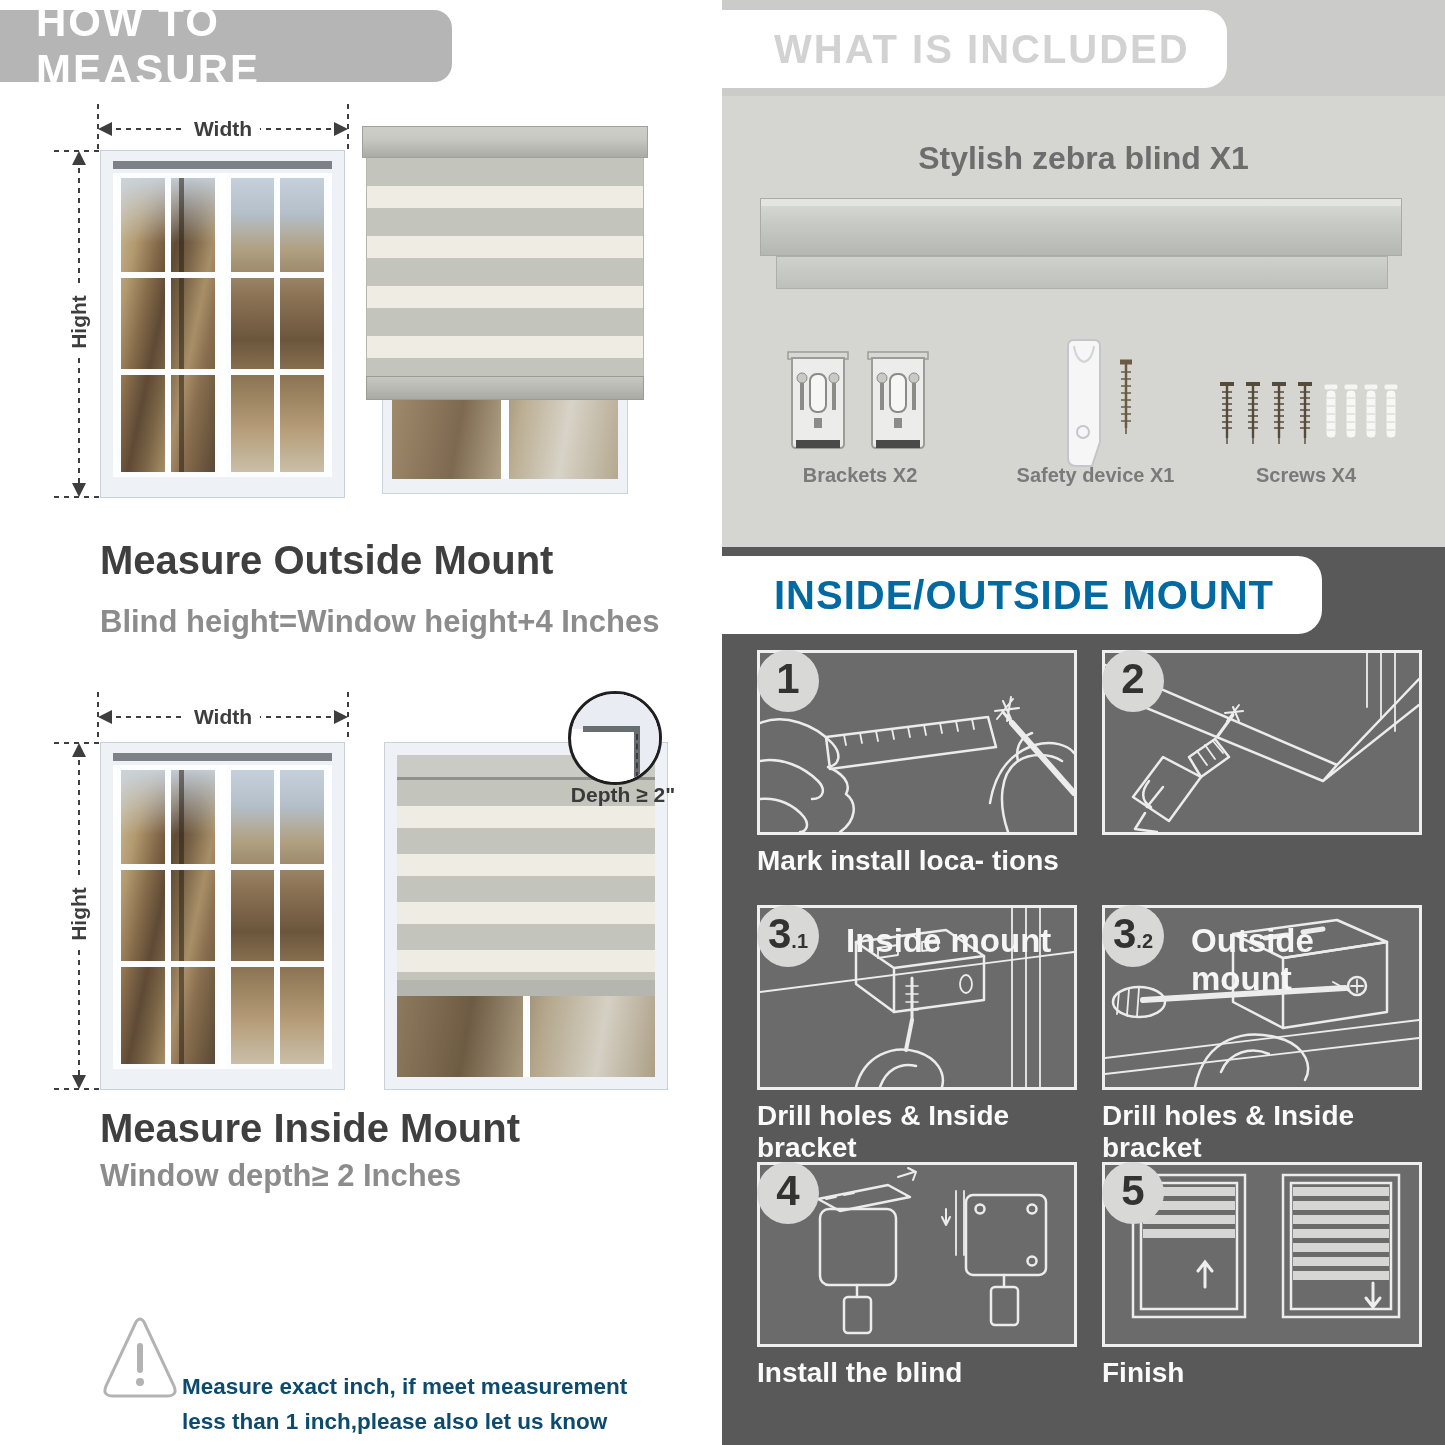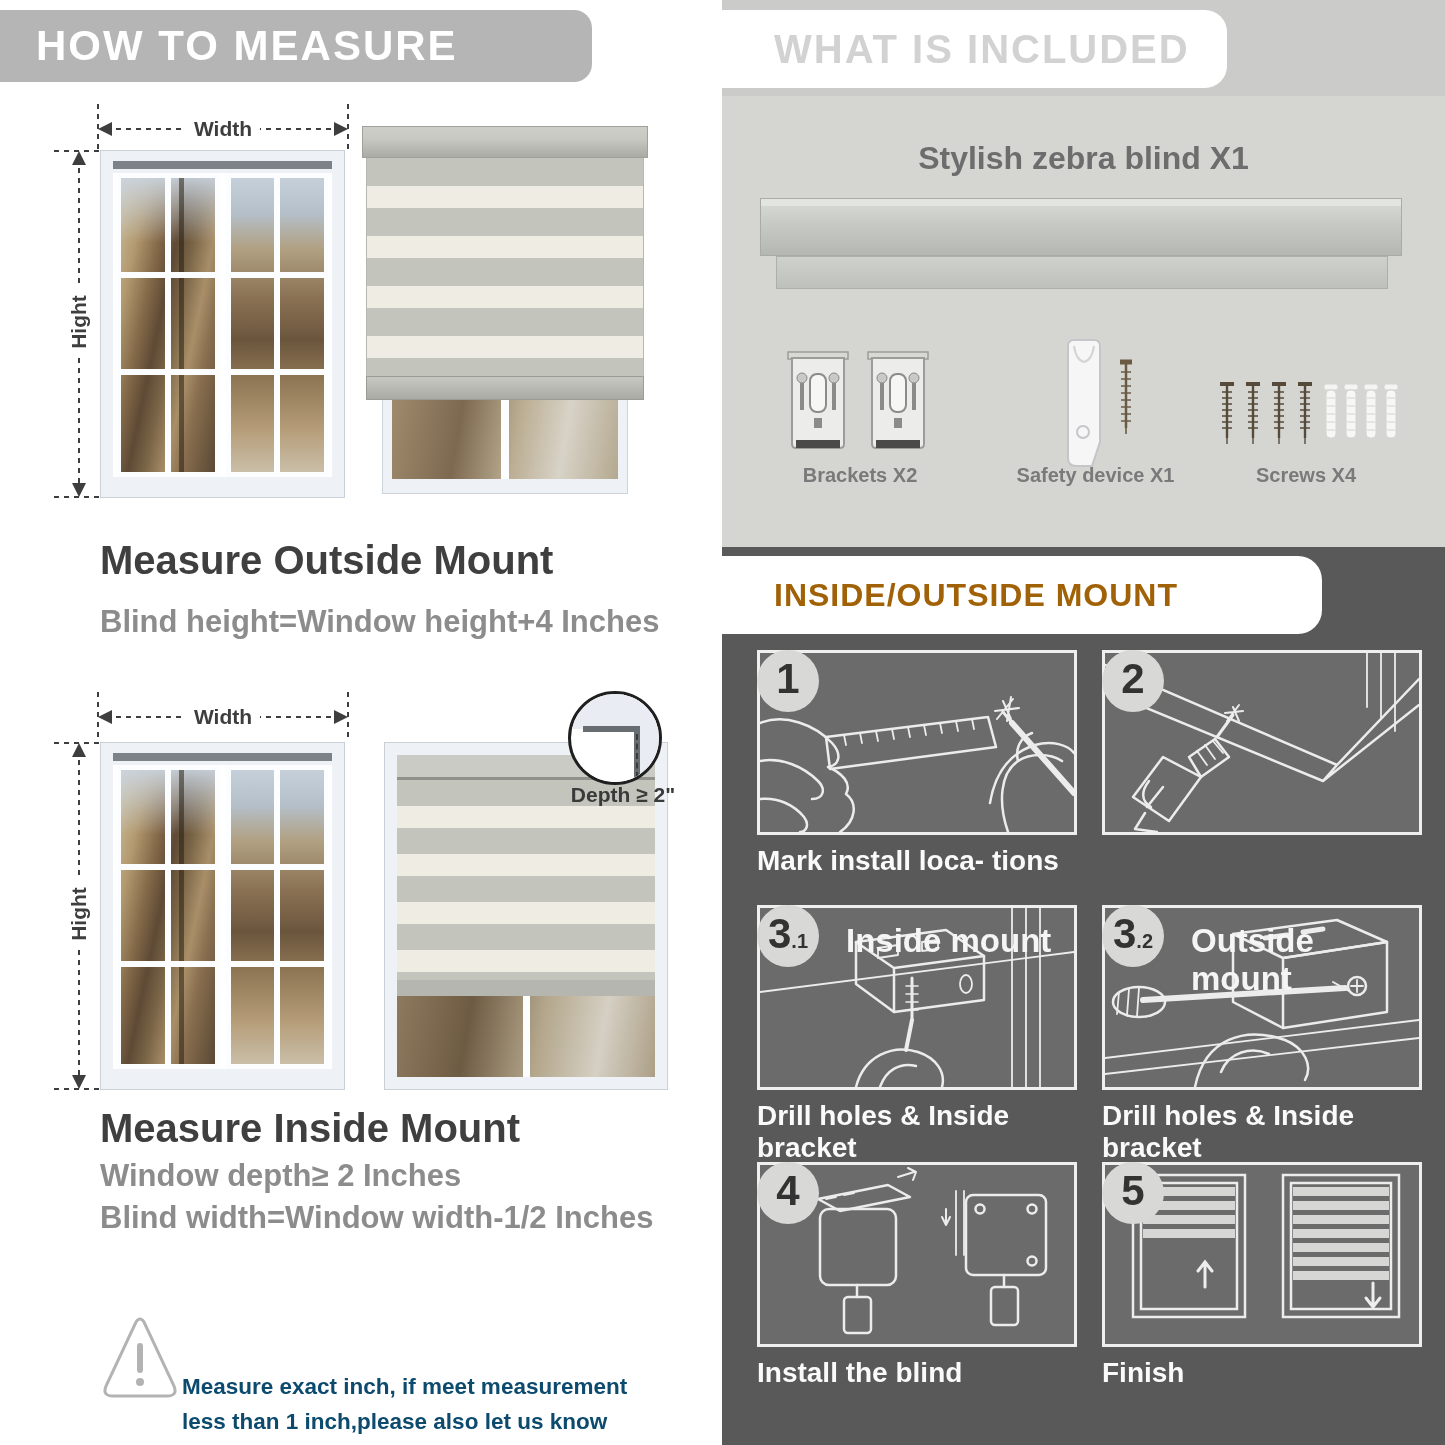--- a/index.html
+++ b/index.html
@@ -1,21 +1,21 @@
 <!DOCTYPE html>
 <html><head>
 <meta charset="utf-8">
 <style>
   html,body{margin:0;padding:0;background:#ffffff;}
   .canvas{position:relative;width:1445px;height:1445px;background:#ffffff;overflow:hidden;
           font-family:"Liberation Sans", sans-serif;}
   .abs{position:absolute;}
 
   
-  .hdr-left{left:0;top:10px;width:592px;height:72px;background:#b5b5b5;border-radius:0 18px 18px 0;
+  .hdr-left{left:0;top:10px;width:452px;height:72px;background:#b5b5b5;border-radius:0 18px 18px 0;
             display:flex;align-items:center;}
   .hdr-left span{color:#ffffff;font-size:42px;font-weight:bold;letter-spacing:2px;padding-left:36px;}
 
   
   .window{background:#eef1f5;border:1px solid #c9d0d7;box-sizing:border-box;padding:12px 12px 18px;}
   .win-top{height:8px;background:#7d8289;margin:-2px 0 4px 0;}
   .glass{position:relative;display:flex;height:calc(100% - 12px);background:#ffffff;}
   .sash{flex:1;margin:0 3px;border:5px solid #fcfdfe;position:relative;overflow:hidden;}
   .sashA{background:
      linear-gradient(180deg,rgba(203,214,226,.9) 0%,rgba(203,214,226,0) 22%),
@@ -83,21 +83,21 @@
             background:linear-gradient(180deg,#dadcd7 0%,#c7cac4 45%,#b5b8b2 100%);
             border:1px solid #a9aca6;box-sizing:border-box;}
   .bar-main:before{content:"";position:absolute;left:0;right:0;top:0;height:7px;background:#e3e5e1;}
   .bar-sub{left:776px;top:256px;width:612px;height:33px;
            background:linear-gradient(180deg,#cfd2cc 0%,#bec1bb 100%);border:1px solid #adb0aa;box-sizing:border-box;}
   .item-label{position:absolute;top:464px;text-align:center;color:#7a7a7a;font-size:20px;font-weight:bold;}
 
   .hdr-mount-bg{left:722px;top:547px;width:723px;height:898px;background:#595959;}
   .hdr-mount{left:722px;top:556px;width:600px;height:78px;background:#ffffff;border-radius:0 24px 24px 0;
              display:flex;align-items:center;z-index:2;}
-  .hdr-mount span{color:#a16207;font-size:32px;font-weight:bold;letter-spacing:1px;padding-left:52px;}
+  .hdr-mount span{color:#0369a1;font-size:40px;font-weight:bold;letter-spacing:1px;padding-left:52px;}
 
   .step{position:absolute;width:320px;height:185px;background:#6b6b6b;border:3px solid #efefef;box-sizing:border-box;}
   .step svg{position:absolute;left:0;top:0;width:100%;height:100%;}
   .num{position:absolute;left:-3px;top:-3px;width:62px;height:62px;border-radius:50%;background:#d8d8d6;
        color:#333333;display:flex;align-items:baseline;justify-content:center;z-index:3;}
   .num .big{font-size:42px;font-weight:bold;line-height:58px;}
   .num .sub{font-size:20px;font-weight:bold;}
   .ptitle{position:absolute;left:86px;top:14px;color:#f5f5f5;font-size:33px;font-weight:bold;z-index:3;}
   .caption{position:absolute;width:340px;color:#fafafa;font-size:28px;font-weight:bold;}
 
@@ -202,21 +202,20 @@
   <div class="abs callout">
     <div class="co-l2"></div>
       <div class="co-l1"></div>
       <div class="co-in"></div>
       <div class="co-dash"></div>
   </div>
   <div class="abs depth-label">Depth ≥ 2"</div>
 
   <div class="abs m-title" style="left:100px;top:1106px;">Measure Inside Mount</div>
   <div class="abs m-line" style="left:100px;top:1158px;">Window depth≥ 2 Inches</div>
-  <div class="abs m-line" style="left:100px;top:1200px;">Blind width=Window width-1/2 Inches</div>
 
   <svg class="abs" style="left:100px;top:1314px;" width="80" height="88" viewBox="0 0 80 88">
     <path d="M36,8 Q40,2 44,8 L74,72 Q78,82 67,82 L13,82 Q2,82 6,72 Z" fill="none" stroke="#b3b3b3" stroke-width="3"></path>
     <path d="M40,32 V56" stroke="#b3b3b3" stroke-width="6" stroke-linecap="round"></path>
     <circle cx="40" cy="68" r="4" fill="#b3b3b3"></circle>
   </svg>
   <div class="abs warn-text">Measure exact inch, if meet measurement less than 1 inch,please also let us know exact measurement, please do not leave it</div>
 
   <div class="abs rt-bg"></div>
   <div class="abs rt-panel"></div>

